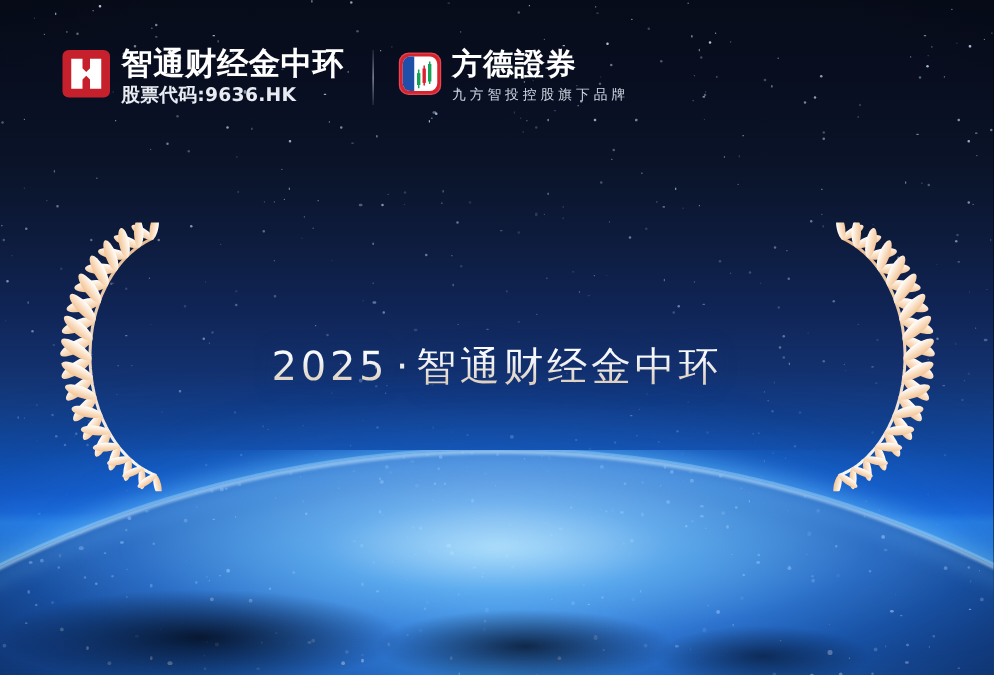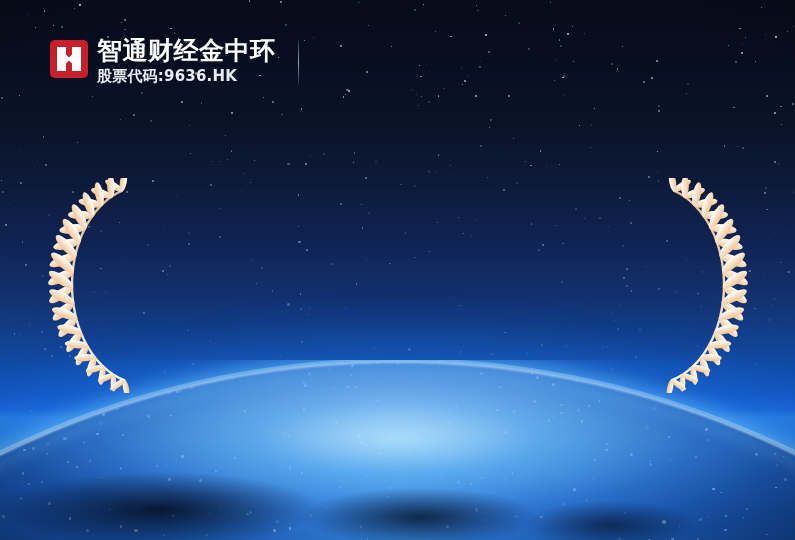--- a/index.html
+++ b/index.html
@@ -879,20 +879,38 @@
         </svg>
       </div>
       <div class="brand-txt">
         <div class="brand-name">智通财经金中环</div>
         <div class="brand-sub">股票代码:9636.HK</div>
       </div>
     </div>
 
     <div class="divider"></div>
 
+    <div class="brand">
+      <div class="mark2">
+        <svg viewBox="0 0 34 34" width="34" height="34">
+          <rect x="3.2" y="3.2" width="27.6" height="27.6" rx="6" fill="#ffffff"></rect>
+          <path d="M3.2 9.2 A6 6 0 0 1 9.2 3.2 H12.4 V30.8 H9.2 A6 6 0 0 1 3.2 24.8 Z" fill="#1f4fa8"></path>
+          <rect x="14.6" y="16.5" width="2.7" height="9.5" fill="#17a357"></rect>
+          <rect x="15.35" y="13.6" width="1.2" height="15" fill="#17a357"></rect>
+          <rect x="19.0" y="12.8" width="2.7" height="11.5" fill="#d8232f"></rect>
+          <rect x="19.75" y="10.4" width="1.2" height="16" fill="#d8232f"></rect>
+          <rect x="23.4" y="9.2" width="2.7" height="14" fill="#17a357"></rect>
+          <rect x="24.15" y="7.2" width="1.2" height="18" fill="#17a357"></rect>
+        </svg>
+      </div>
+      <div class="brand-txt">
+        <div class="brand2-name">方德證券</div>
+        <div class="brand2-sub">九方智投控股旗下品牌</div>
+      </div>
+    </div>
 
   </div>
 
   <div class="award">
 
     <svg class="wreath" viewBox="0 0 120 215">
       <defs>
         <linearGradient id="lg" x1="0" y1="0" x2="0" y2="1">
           <stop offset="0%" stop-color="#f3c394"></stop>
           <stop offset="45%" stop-color="#f9ddc0"></stop>
@@ -932,20 +950,23 @@
           <ellipse cx="8.8" cy="0" rx="9.5" ry="3.2" transform="translate(75.5,188.8) rotate(99.1)"></ellipse>
           <ellipse cx="8.8" cy="0" rx="9.5" ry="3.2" transform="translate(75.5,188.8) rotate(167.1)"></ellipse>
           <ellipse cx="8.1" cy="0" rx="8.8" ry="2.9" transform="translate(85.4,196.6) rotate(88.8)"></ellipse>
           <ellipse cx="8.1" cy="0" rx="8.8" ry="2.9" transform="translate(85.4,196.6) rotate(156.8)"></ellipse>
           <ellipse cx="8.1" cy="0" rx="8.8" ry="2.9" transform="translate(96.2,202.2) rotate(77.5)"></ellipse>
           <ellipse cx="8.1" cy="0" rx="8.8" ry="2.9" transform="translate(96.2,202.2) rotate(145.5)"></ellipse>
         </g>
     </svg>
 
     <div class="award-text">
+      <div class="award-sub">
+        <span>2025</span><span class="dot">·</span><span>智通财经金中环</span>
+      </div>
     </div>
 
     <svg class="wreath right" viewBox="0 0 120 215">
       <use href="#wreath-leaves" fill="url(#lg)"></use>
     </svg>
 
   </div>
 
 </div>
 

